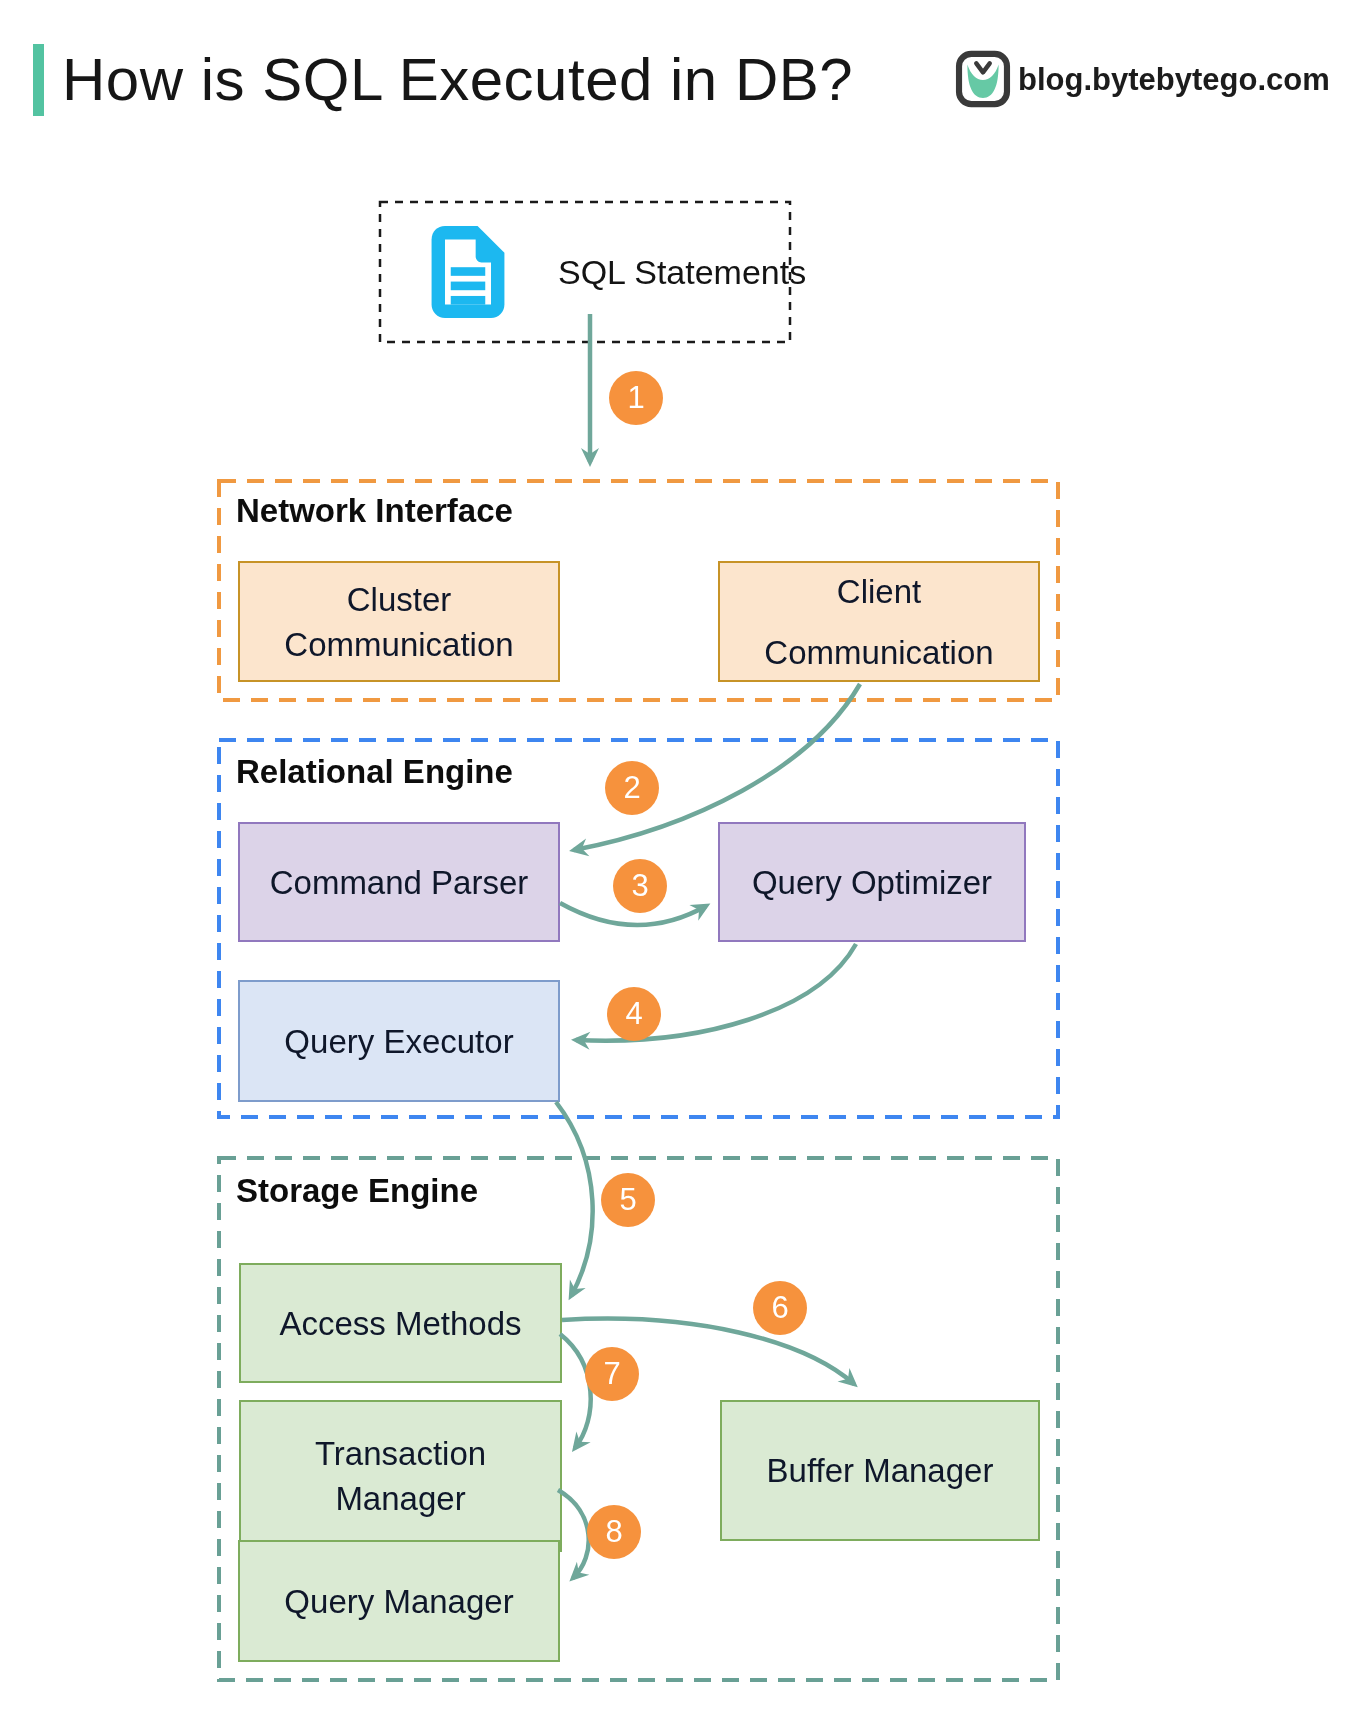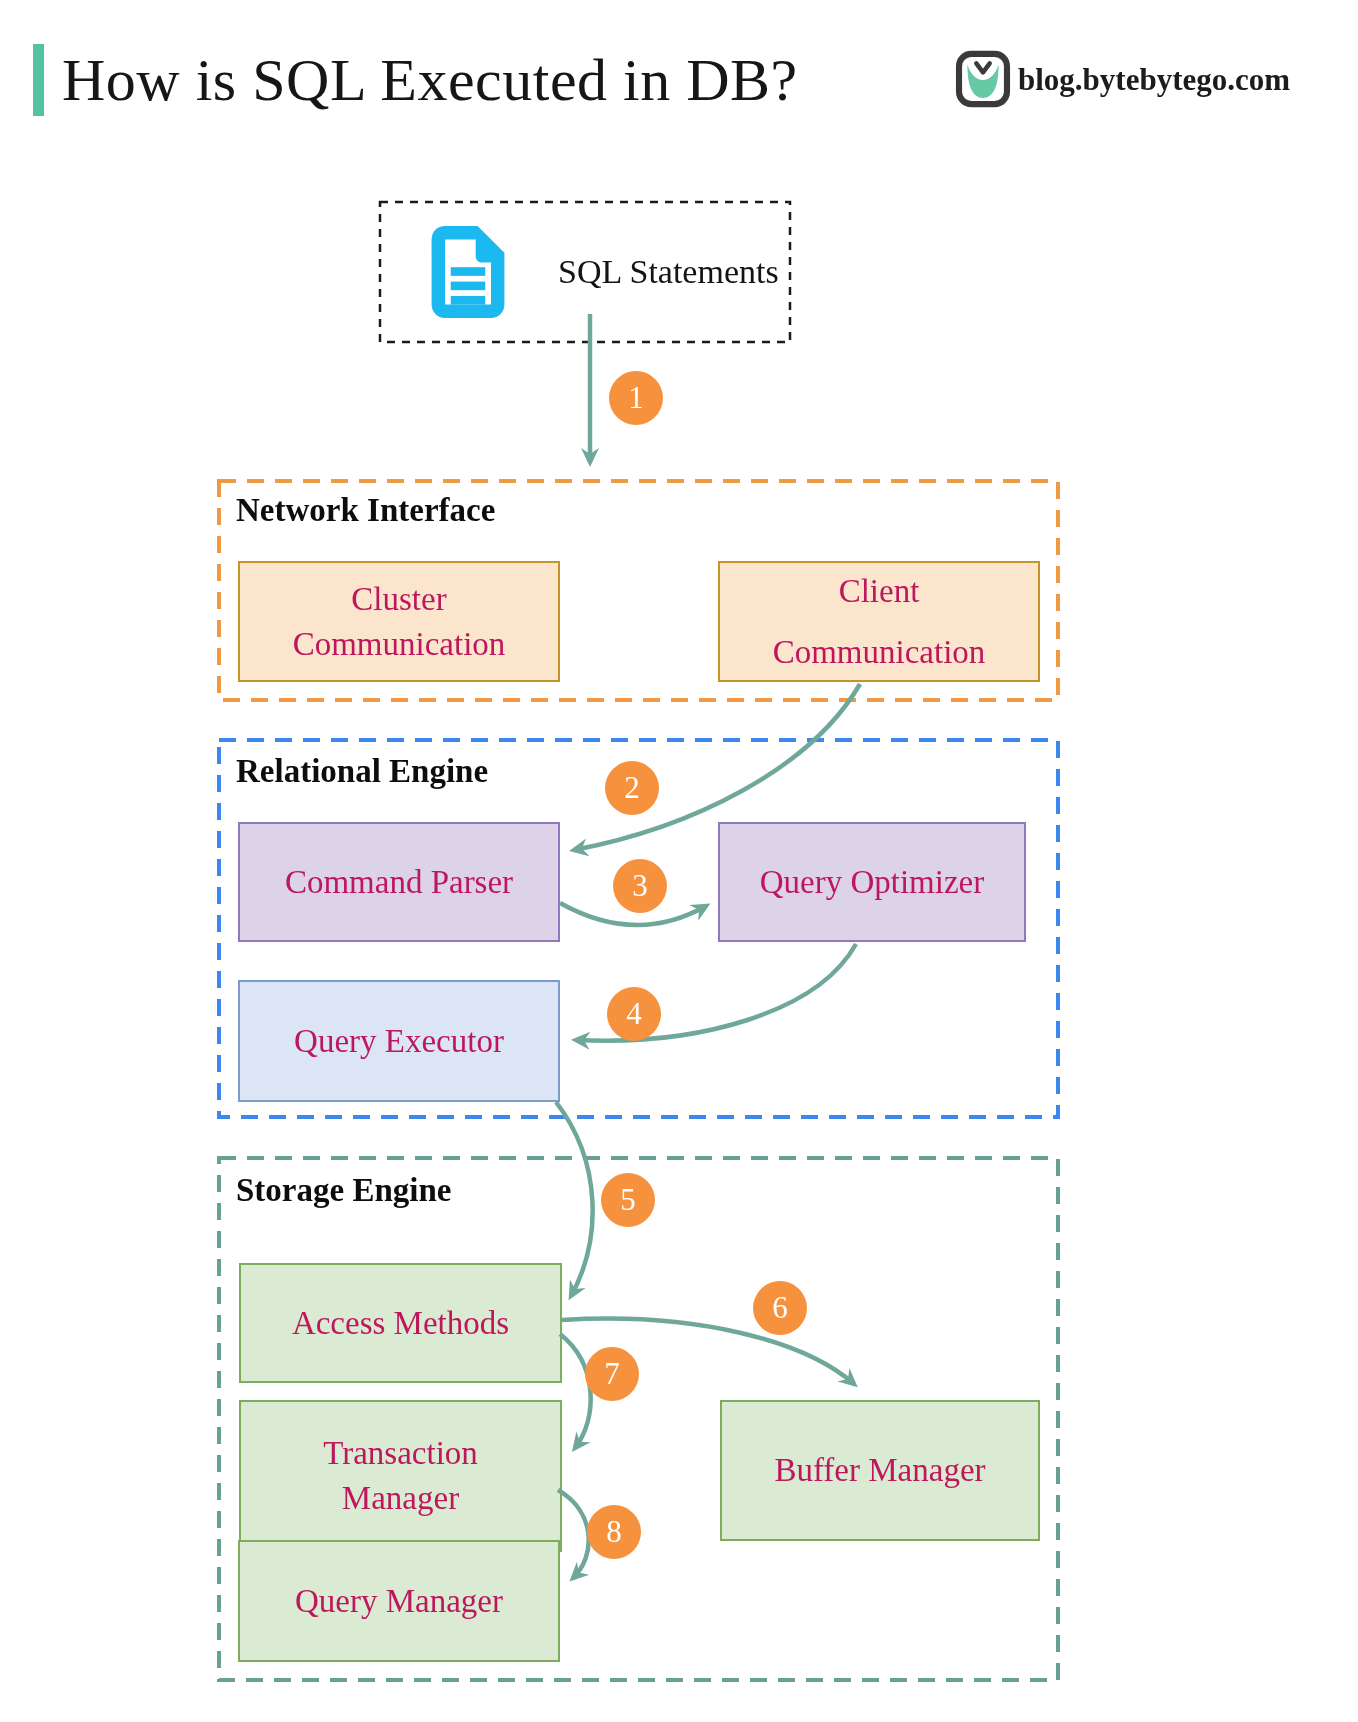--- a/index.html
+++ b/index.html
@@ -1,35 +1,35 @@
 <!DOCTYPE html>
 <html><head>
 <meta charset="utf-8">
 <style>
   html,body{margin:0;padding:0;background:#ffffff;}
   .canvas{
     position:relative;width:1358px;height:1722px;background:#ffffff;overflow:hidden;
-    font-family:Liberation Serif, serif;color:#141414;
+    font-family:Liberation Sans, sans-serif;color:#141414;
   }
   
   .accent-bar{position:absolute;left:33px;top:44px;width:11px;height:72px;background:#53C3A1;}
   .page-title{position:absolute;left:62px;top:40px;height:80px;line-height:80px;
     font-size:60px;font-weight:400;letter-spacing:.5px;color:#161616;white-space:nowrap;}
   .brand-logo{position:absolute;left:955px;top:50px;width:56px;height:58px;}
   .brand-text{position:absolute;left:1018px;top:54px;height:52px;line-height:52px;
     font-size:31px;font-weight:700;color:#1c1c1c;white-space:nowrap;}
   
   .sql-node{position:absolute;left:380px;top:202px;width:410px;height:140px;display:flex;align-items:center;}
   .doc-icon{position:absolute;left:42px;top:20px;width:92px;height:100px;}
   .sql-label{position:absolute;left:178px;top:0;height:140px;line-height:140px;font-size:34px;white-space:nowrap;}
   
   .section-label{position:absolute;font-size:33px;font-weight:700;color:#0d0d0d;white-space:nowrap;}
   
   .node{position:absolute;display:flex;flex-direction:column;justify-content:center;align-items:center;
-    font-size:33px;line-height:45px;text-align:center;color:#be185d;box-sizing:border-box;border:2px solid;}
+    font-size:33px;line-height:45px;text-align:center;color:#0f172a;box-sizing:border-box;border:2px solid;}
   .node.peach {background:#FCE5CD;border-color:#C79327;}
   .node.purple{background:#DCD3E8;border-color:#9178BE;}
   .node.blue  {background:#DBE5F5;border-color:#7E9CCB;}
   .node.green {background:#DAEAD3;border-color:#7EAC5D;}
   
   .overlay{position:absolute;left:0;top:0;width:1358px;height:1722px;pointer-events:none;}
   
   .badge{position:absolute;width:54px;height:54px;border-radius:50%;background:#F6923D;
     color:#ffffff;font-size:31px;display:flex;align-items:center;justify-content:center;}
 </style>

